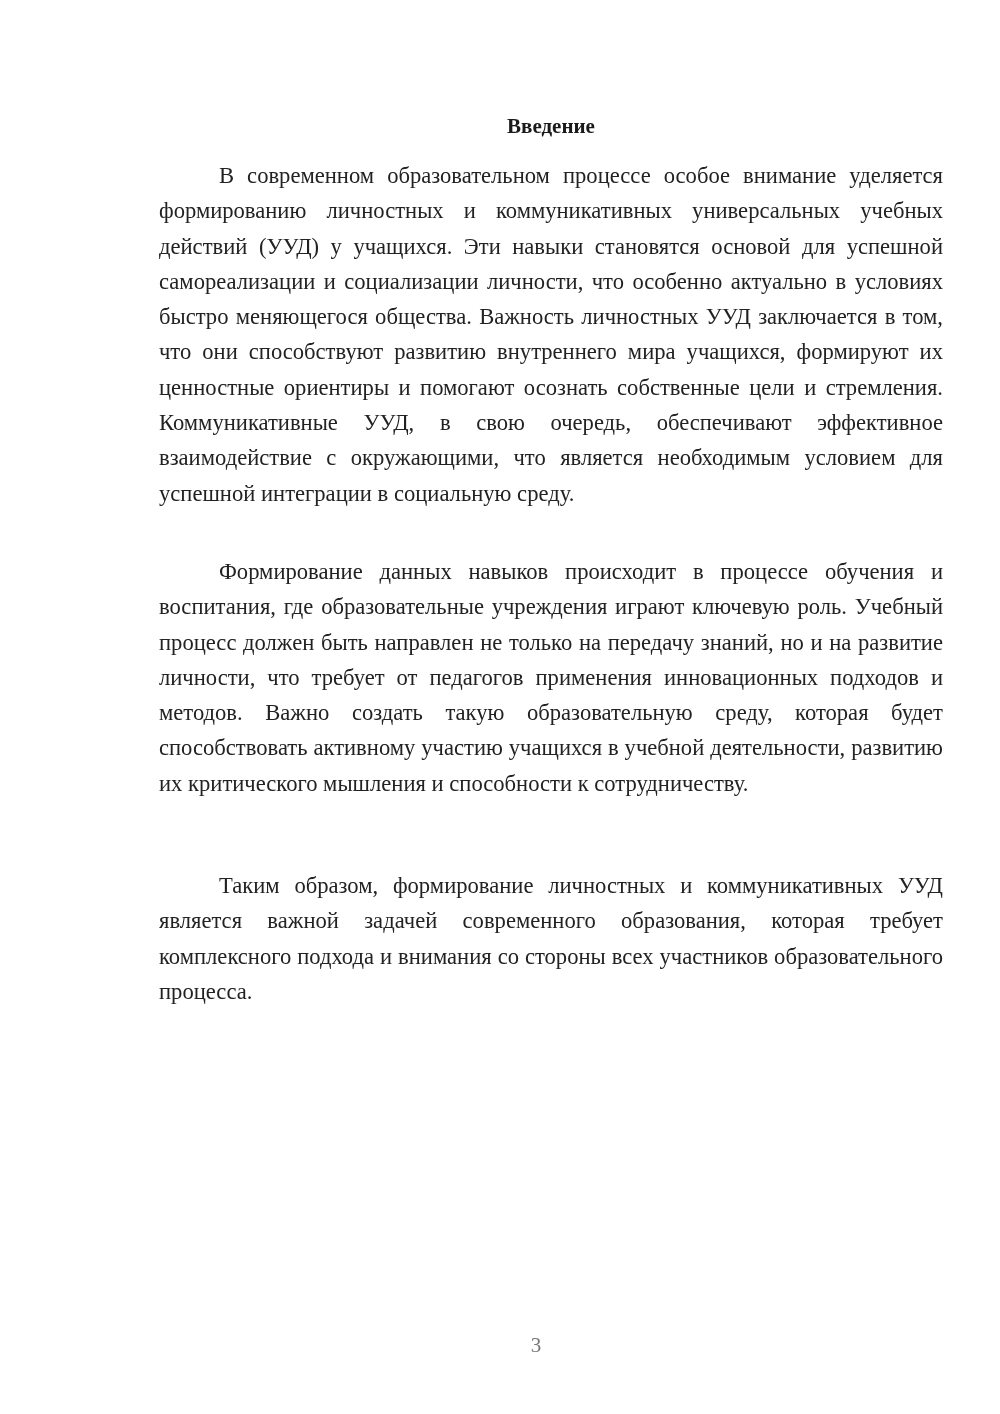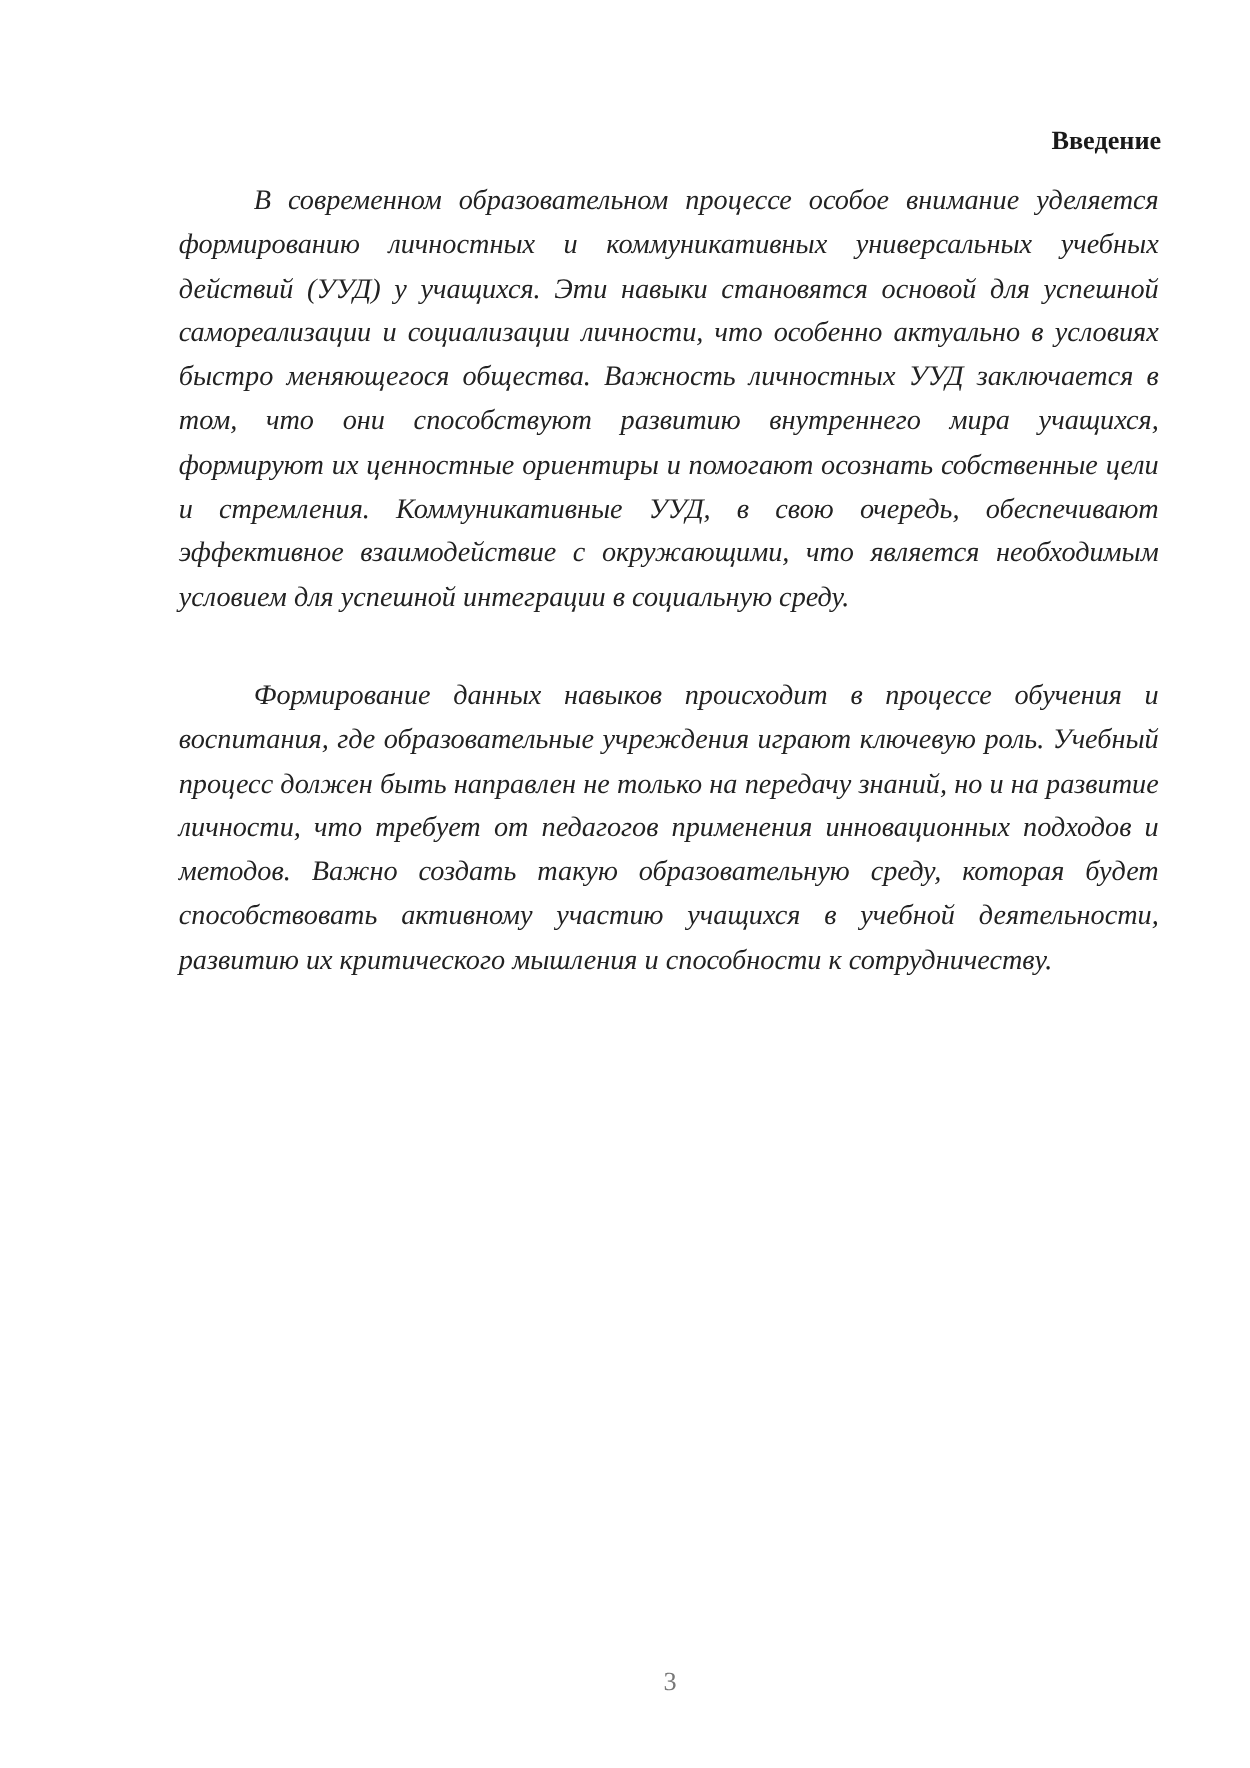--- a/index.html
+++ b/index.html
@@ -1,38 +1,39 @@
 <!DOCTYPE html>
 <html><head>
 <meta charset="utf-8">
 <style>
   html, body { margin:0; padding:0; background:#ffffff; }
   body { width:1000px; height:1414px; position:relative; overflow:hidden; }
   .page { position:absolute; left:0; top:0; width:1000px; height:1414px; background:#fff; }
   .heading {
     position:absolute; left:143px; width:784px; top:98px;
-    text-align:right; font-family:"Liberation Serif", serif;
-    font-weight:bold; font-size:21px; color:#1a1a1a; margin:2px;
+    text-align:center; font-family:"Liberation Serif", serif;
+    font-weight:bold; font-size:21px; color:#1a1a1a; margin:16px;
   }
   .para {
-    position:absolute; left:143px; width:784px; margin:0;
+    position:absolute; left:143px; width:784px; margin:16px;
     font-family:"Liberation Serif", serif; font-size:22.6px;
     line-height:35.3px; color:#222; text-align:justify;
-    text-indent:60px; hyphens:none;font-style:italic;
+    text-indent:60px; hyphens:none;
   }
   #p1 { top:142px; }
   #p2 { top:538px; }
   #p3 { top:852px; }
   .page-number {
     position:absolute; left:0; width:1000px; top:1333px; text-align:center;
     font-family:"Liberation Serif", serif; font-size:21px; color:#777;
     padding-left:72px; box-sizing:border-box;
   }
 </style>
 </head>
 <body>
 
 <div class="page">
   <h1 class="heading">Введение</h1>
   <p class="para" id="p1">В современном образовательном процессе особое внимание уделяется формированию личностных и коммуникативных универсальных учебных действий (УУД) у учащихся. Эти навыки становятся основой для успешной самореализации и социализации личности, что особенно актуально в условиях быстро меняющегося общества. Важность личностных УУД заключается в том, что они способствуют развитию внутреннего мира учащихся, формируют их ценностные ориентиры и помогают осознать собственные цели и стремления. Коммуникативные УУД, в свою очередь, обеспечивают эффективное взаимодействие с окружающими, что является необходимым условием для успешной интеграции в социальную среду.</p>
   <p class="para" id="p2">Формирование данных навыков происходит в процессе обучения и воспитания, где образовательные учреждения играют ключевую роль. Учебный процесс должен быть направлен не только на передачу знаний, но и на развитие личности, что требует от педагогов применения инновационных подходов и методов. Важно создать такую образовательную среду, которая будет способствовать активному участию учащихся в учебной деятельности, развитию их критического мышления и способности к сотрудничеству.</p>
+  <p class="para" id="p3">Таким образом, формирование личностных и коммуникативных УУД является важной задачей современного образования, которая требует комплексного подхода и внимания со стороны всех участников образовательного процесса.</p>
   <div class="page-number">3</div>
 </div>
 
 </body></html>

